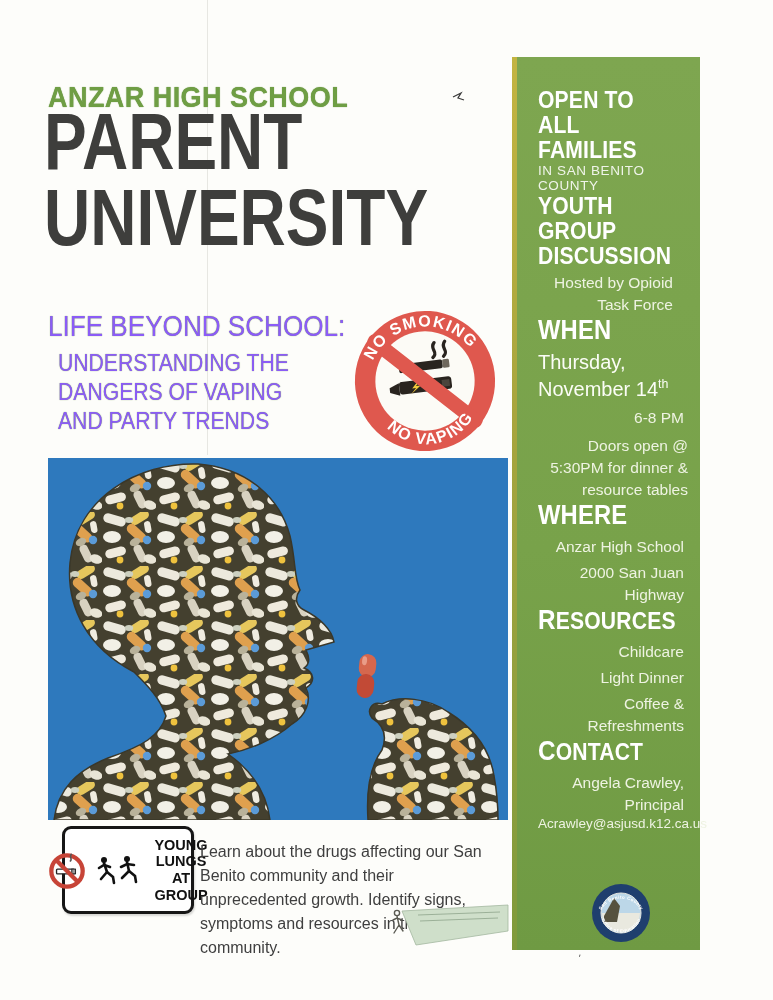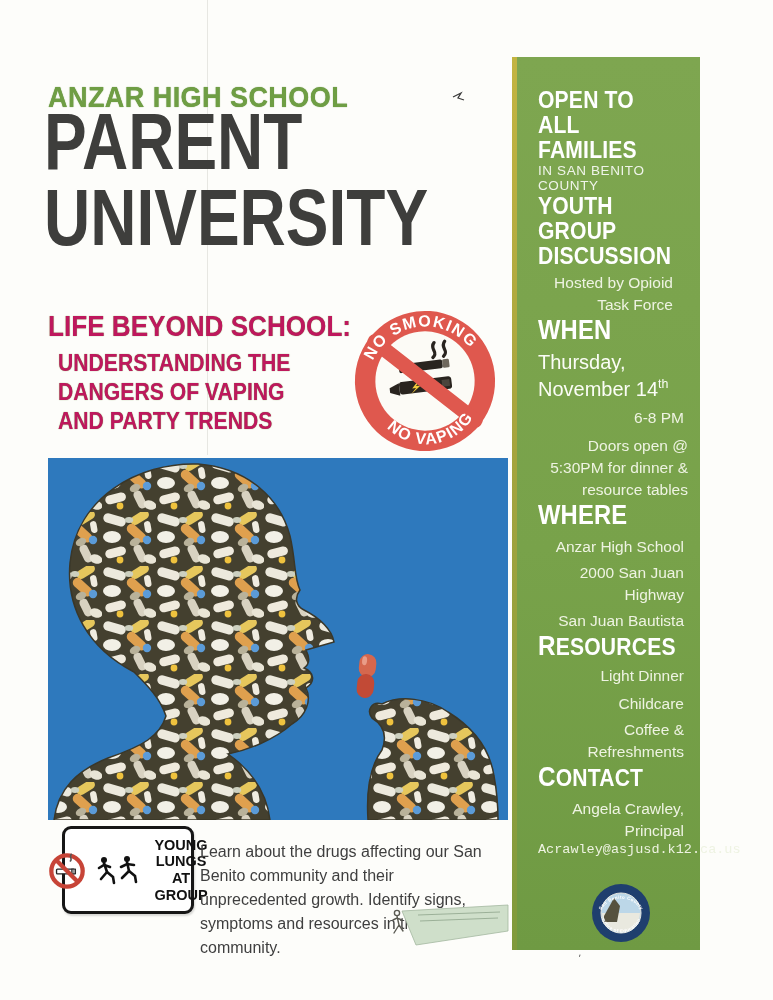--- a/index.html
+++ b/index.html
@@ -7,21 +7,21 @@
         font-family:"Liberation Sans",sans-serif;}
   .cond{transform-origin:0 0;display:inline-block;white-space:nowrap;}
 
   
   .school{position:absolute;left:48px;top:80px;font-size:30px;font-weight:bold;
           color:#6f9e44;letter-spacing:.5px;transform:scaleX(.9);
           text-shadow:0 0 1px #5d8a38;}
   .title{position:absolute;left:44px;top:104px;font-size:80px;line-height:.95;
          font-weight:bold;color:#3e3e3c;transform:scaleX(.8);transform-origin:0 0;
          letter-spacing:0;}
-  .topic{position:absolute;left:48px;top:310px;color:#be185d;font-weight:bold;
+  .topic{position:absolute;left:48px;top:310px;color:#8b5cf6;font-weight:normal;
          text-shadow:0 0 1px #6a963e;}
   .topic .t1{font-size:29px;transform:scaleX(.9);transform-origin:0 0;display:block;white-space:nowrap;}
   .topic .t2{font-size:23px;line-height:1.25;margin-left:10px;margin-top:6px;transform:scaleX(.92);transform-origin:0 0;}
 
   
   .badge{position:absolute;left:352px;top:308px;width:146px;height:146px;transform:rotate(-7deg);}
 
   
   .hero{position:absolute;left:48px;top:458px;width:460px;height:362px;display:block;}
 
@@ -43,21 +43,21 @@
            background:linear-gradient(180deg,#c3b441,#a8a53e 40%,#7f9a3c);}
   .sb-h{font-weight:bold;color:#ffffff;font-size:24px;line-height:1.05;
         transform:scaleX(.88);transform-origin:0 0;letter-spacing:.2px;}
   .sb-h.big{font-size:27px;}
   .sb-h.fl::first-letter{font-size:115%;}
   .sb-sub{font-size:13.5px;color:rgba(255,255,255,.88);letter-spacing:.6px;margin-top:0;}
   .sb-body{font-size:15.5px;line-height:1.42;color:#eef3e2;margin-top:4px;text-align:right;}
   .sb-bold{font-weight:normal;color:#fbfdf6;font-size:20px;line-height:1.35;}
   .sb-sec{}
   .sb-sec.first{margin-top:0;}
-  .sb-email{font-size:13.5px;color:#eef3e2;font-family:Liberation Mono, monospace;}
+  .sb-email{font-size:13.5px;color:#eef3e2;}
   .seal{position:absolute;left:78px;bottom:6px;width:62px;height:62px;}
   sup{font-size:62%;}
 
   
   .crease{position:absolute;left:207px;top:0;width:1px;height:455px;background:#e7e7e2;}
   .mark1{position:absolute;left:452px;top:90px;}
   .mark2{position:absolute;left:578px;top:952px;color:#555;font-size:11px;transform:rotate(18deg);}
 </style>
 </head>
 <body>
@@ -227,27 +227,26 @@
       <div class="sb-bold" style="margin-top:5px">Thursday,</div>
       <div class="sb-bold"><span>November 14</span><sup>th</sup></div>
       <div class="sb-body">6-8 PM</div>
       <div class="sb-body" style="width:150px;margin-top:6px">Doors open @ 5:30PM for dinner &amp; resource tables</div>
     </section>
 
     <section class="sb-sec">
       <div class="sb-h big">WHERE</div>
       <div class="sb-body" style="margin-top:6px">Anzar High School</div>
       <div class="sb-body">2000 San Juan Highway</div>
-      <div class="sb-body">San Juan Bautista</div>
     </section>
 
     <section class="sb-sec">
       <div class="sb-h fl" style="text-transform:uppercase">Resources</div>
+      <div class="sb-body" style="margin-top:6px">Childcare</div>
       <div class="sb-body">Light Dinner</div>
-      <div class="sb-body" style="margin-top:6px">Childcare</div>
       <div class="sb-body">Coffee &amp; Refreshments</div>
     </section>
 
     <section class="sb-sec">
       <div class="sb-h fl" style="text-transform:uppercase">Contact</div>
       <div class="sb-body" style="margin-top:6px">Angela Crawley, Principal</div>
       <div class="sb-email">Acrawley@asjusd.k12.ca.us</div>
 
     </section>
 

